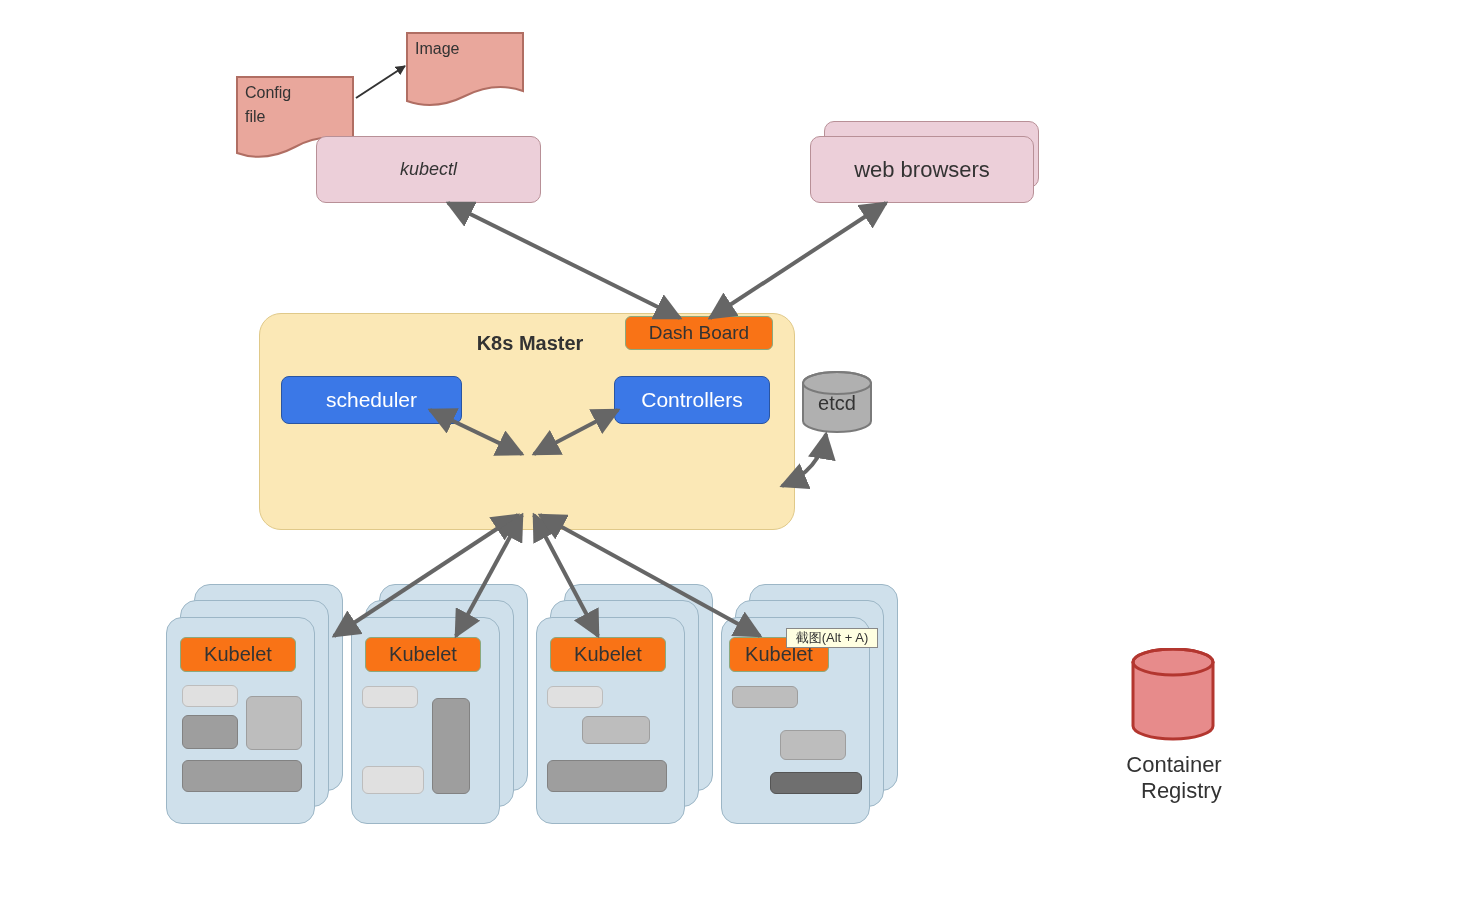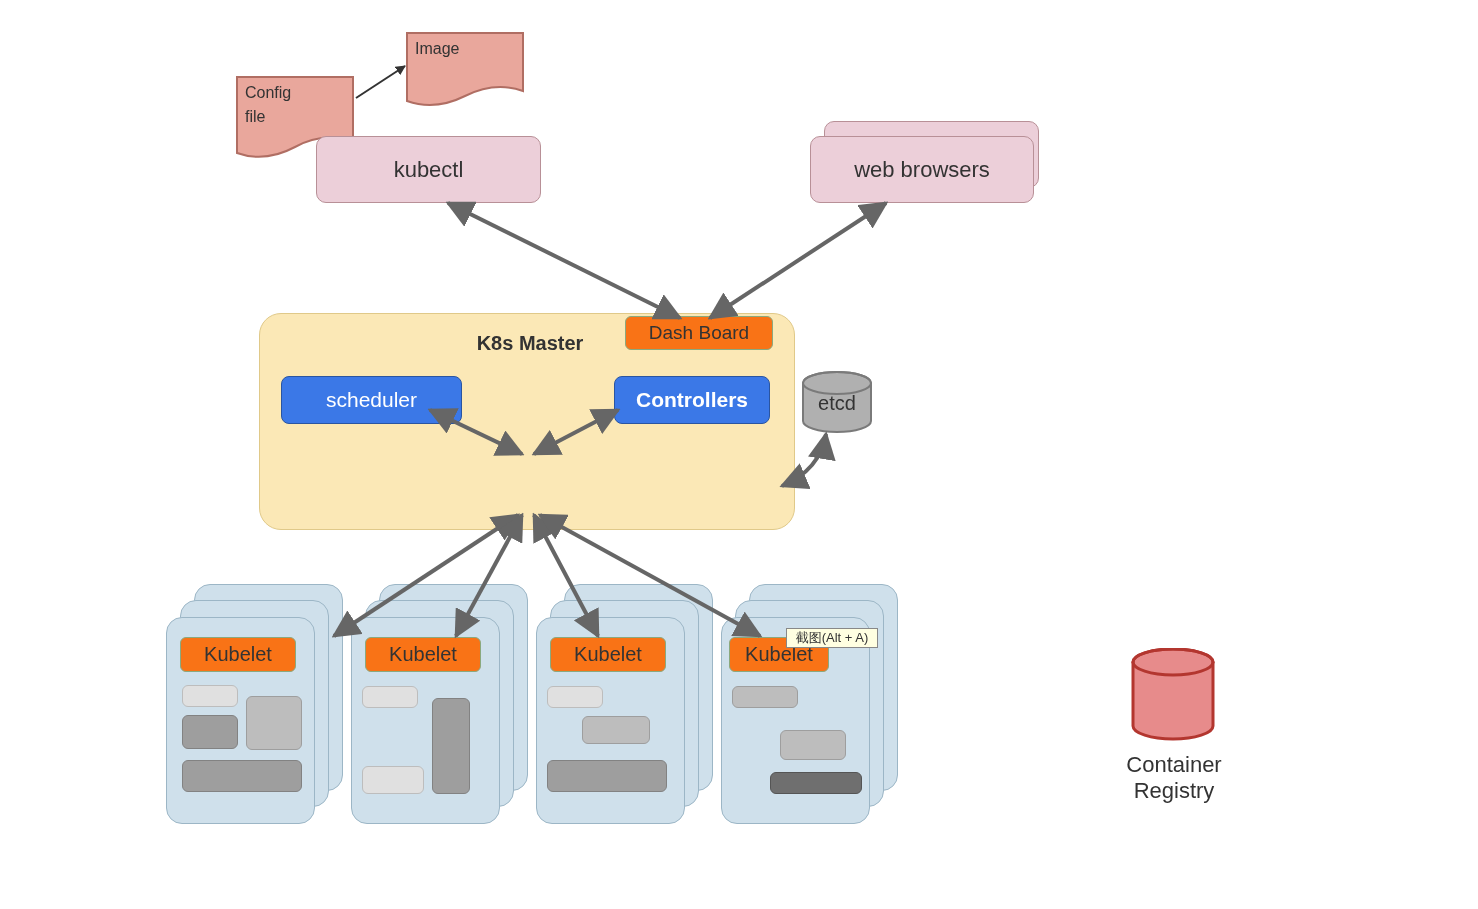--- a/index.html
+++ b/index.html
@@ -34,40 +34,40 @@
   </div>
 
   <div class="doc" style="left:235px;top:75px;width:120px;height:90px;">
     <svg viewBox="0 0 120 90" preserveAspectRatio="none">
       <path d="M2 2 H118 V68 Q90 56 60 72 Q30 88 2 78 Z" fill="#e9a79c" stroke="#b06e63" stroke-width="2"></path>
     </svg>
     <div class="doc-text">Config
 file</div>
   </div>
 
-  <div class="box pink" style="left:316px;top:136px;width:225px;height:67px;font-size:22px;">
+  <div class="box pink" style="left:316px;top:136px;width:225px;height:67px;font-size:18px;font-style:italic;">
     <span>kubectl</span>
   </div>
 
   <div class="box pinksoft" style="left:824px;top:121px;width:215px;height:67px;"></div>
   <div class="box pink" style="left:810px;top:136px;width:224px;height:67px;font-size:22px;">
     <span>web browsers</span>
   </div>
 
   <div class="box yellow" style="left:259px;top:313px;width:536px;height:217px;"></div>
   <div class="box" style="left:430px;top:330px;width:200px;height:26px;font-size:20px;font-weight:600;">
     <span>K8s Master</span>
   </div>
   <div class="box green" style="left:625px;top:316px;width:148px;height:34px;font-size:19px;">
     <span>Dash Board</span>
   </div>
   <div class="box blue" style="left:281px;top:376px;width:181px;height:48px;font-size:21px;">
     <span>scheduler</span>
   </div>
-  <div class="box blue" style="left:614px;top:376px;width:156px;height:48px;font-size:21px;font-weight:bold;">
+  <div class="box blue" style="left:614px;top:376px;width:156px;height:48px;font-size:21px;">
     <span>Controllers</span>
   </div>
 
   <svg style="position:absolute;left:800px;top:371px;width:74px;height:64px;">
     <ellipse cx="37" cy="12" rx="34" ry="11" fill="#b0b0b0" stroke="#7a7a7a" stroke-width="2"></ellipse>
     <path d="M3 12 V50 A34 11 0 0 0 71 50 V12" fill="#b0b0b0" stroke="#7a7a7a" stroke-width="2"></path>
     <ellipse cx="37" cy="12" rx="34" ry="11" fill="none" stroke="#7a7a7a" stroke-width="2"></ellipse>
   </svg>
   <div class="box" style="left:800px;top:388px;width:74px;height:30px;font-size:20px;">
     <span>etcd</span>
@@ -116,21 +116,21 @@
 
   <div class="box tooltip" style="left:786px;top:628px;width:92px;height:20px;">
     <span>截图(Alt + A)</span>
   </div>
 
   <svg style="position:absolute;left:1130px;top:648px;width:86px;height:94px;">
     <ellipse cx="43" cy="14" rx="40" ry="13" fill="#e78b8b" stroke="#b3362f" stroke-width="3"></ellipse>
     <path d="M3 14 V78 A40 13 0 0 0 83 78 V14" fill="#e78b8b" stroke="#b3362f" stroke-width="3"></path>
     <ellipse cx="43" cy="14" rx="40" ry="13" fill="none" stroke="#b3362f" stroke-width="3"></ellipse>
   </svg>
-  <div class="box" style="left:1108px;top:748px;width:132px;height:60px;font-size:22px;white-space:pre-line;line-height:26px;">
+  <div class="box" style="left:1108px;top:748px;width:132px;height:60px;font-size:22px;white-space:pre-line;line-height:26px;text-align:right;">
     <span>Container
 Registry</span>
   </div>
 
   <svg class="arrows">
     <defs>
       <marker id="ah" viewBox="0 0 10 10" refX="9" refY="5" markerWidth="7" markerHeight="7" orient="auto-start-reverse">
         <path d="M0 0 L10 5 L0 10 Z" fill="#666"></path>
       </marker>
       <marker id="ahsmall" viewBox="0 0 10 10" refX="9" refY="5" markerWidth="5" markerHeight="5" orient="auto-start-reverse">

